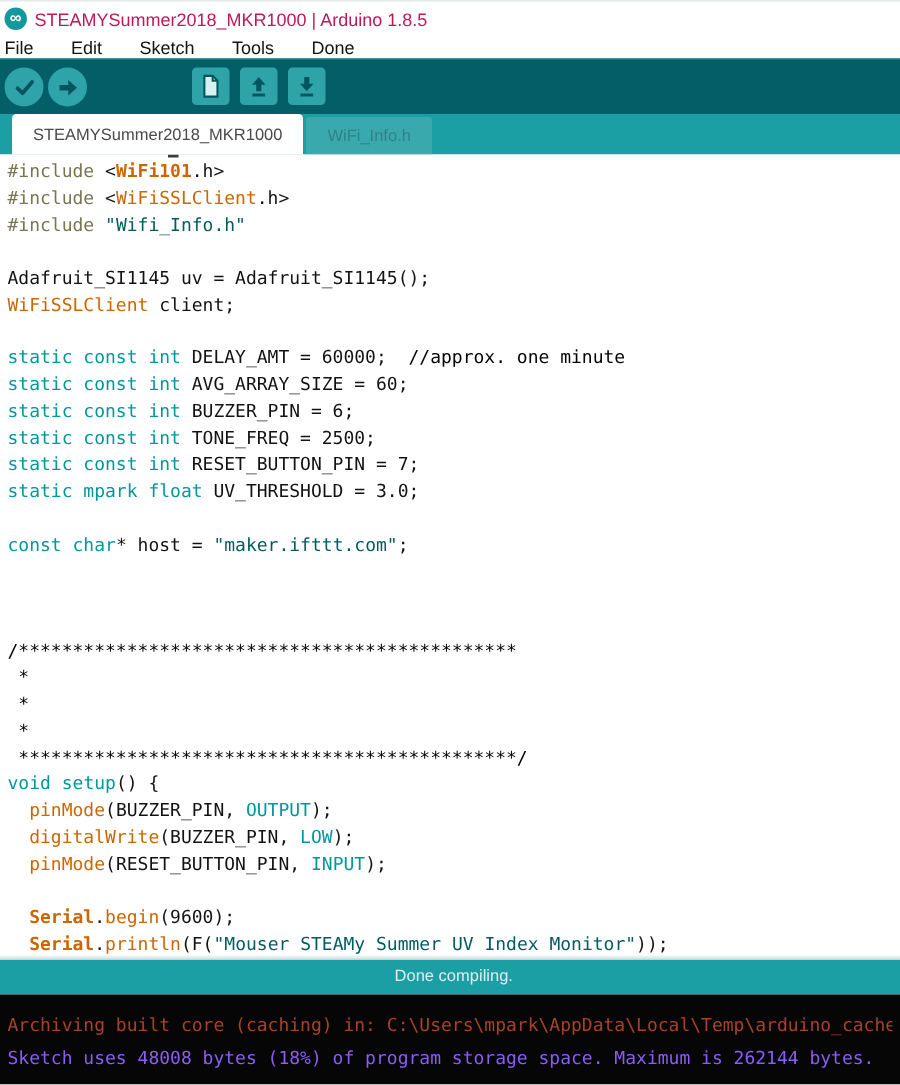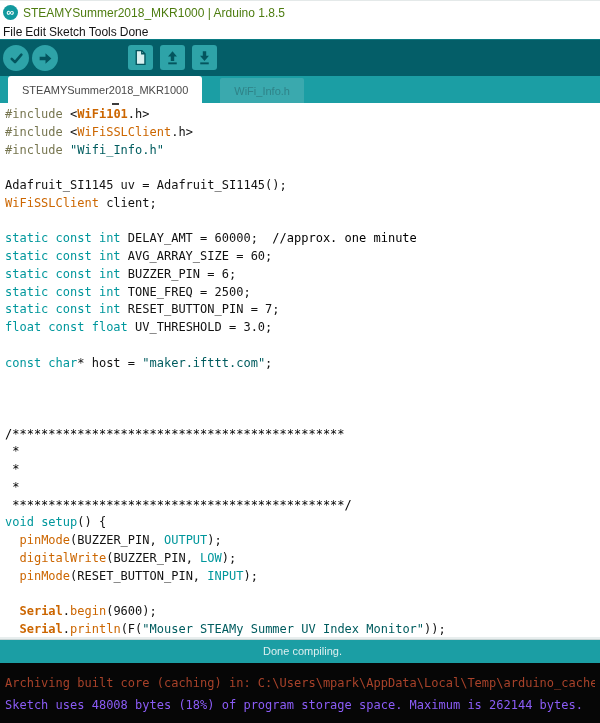--- a/index.html
+++ b/index.html
@@ -5,44 +5,44 @@
   * { box-sizing: border-box; margin: 0; padding: 0; }
   html,body { width:600px; height:723px; overflow:hidden; background:#fff;
     font-family:"Liberation Sans", sans-serif; }
   .window { width:600px; height:723px; display:flex; flex-direction:column; background:#fff; }
 
   
   .titlebar { height:24px; background:#ffffff; display:flex; align-items:center;
     padding-left:3px; border-top:1px solid #e4e9e9; flex:0 0 auto; }
   .app-icon { width:15px; height:15px; border-radius:50%; background:#12999e; color:#fff;
     font-size:11px; line-height:15px; text-align:center; font-weight:bold; margin-right:5px; }
-  .title-text { font-size:12px; color:#4d7c0f; }
+  .title-text { font-size:12px; color:#be185d; }
 
   
-  .menubar { height:15px; background:#fff; display:flex; align-items:center; gap:3px;
+  .menubar { height:15px; background:#fff; display:flex; align-items:center; gap:25px;
     padding-left:3px; flex:0 0 auto; }
   .menu-item { font-size:12px; color:#141414; cursor:default; }
 
   
   .toolbar { height:37px; background:#045e68; position:relative; flex:0 0 auto;
     border-top:1px solid #0b7c84; }
   .tbtn { position:absolute; top:5px; width:26px; height:26px; background:#2ea3a8;
     display:flex; align-items:center; justify-content:center; }
   .tbtn.circle { border-radius:50%; }
   .tbtn.square { width:25px; height:25px; border-radius:3px; }
   .tbtn svg { width:17px; height:17px; display:block; }
 
   
   .tabbar { height:27px; background:#1b9ea4; display:flex; align-items:flex-end;
     padding-left:8px; flex:0 0 auto; }
   .tab { font-size:11px; padding:0 14px; white-space:nowrap; }
   .tab.active { background:#ffffff; color:#4a4a4a; height:27px; line-height:28px;
     border-radius:3px 3px 0 0; }
   .tab.inactive { background:#3aa9ae; color:#2f8388; height:25px; line-height:26px;
-    margin-left:18px; border-radius:2px 2px 0 0; }
+    margin-left:2px; border-radius:2px 2px 0 0; }
 
   
   .editor { height:534px; background:#ffffff; position:relative; overflow:hidden;
     padding:3px 0 0 5px; flex:0 0 auto; cursor:text; }
   .artifact { position:absolute; top:0; left:112px; width:7px; height:2px; background:#3c3c3c; }
   .code-line { font-family:"DejaVu Sans Mono", monospace; font-size:12px;
     line-height:17.75px; white-space:pre; }
   .tok-pre  { color:#777650; }
   .tok-kw   { color:#00979C; }
   .tok-func { color:#CC6600;text-align:right; }
@@ -133,21 +133,21 @@
       <div class="code-line"><span class="tok-pre">#include </span><span class="tok-str">"Wifi_Info.h"</span></div>
       <div class="code-line">&nbsp;</div>
       <div class="code-line"><span class="tok-plain">Adafruit_SI1145 uv = Adafruit_SI1145();</span></div>
       <div class="code-line"><span class="tok-func">WiFiSSLClient</span><span class="tok-plain"> client;</span></div>
       <div class="code-line">&nbsp;</div>
       <div class="code-line"><span class="tok-kw">static const int</span><span class="tok-plain"> DELAY_AMT = 60000;  </span><span class="tok-com">//approx. one minute</span></div>
       <div class="code-line"><span class="tok-kw">static const int</span><span class="tok-plain"> AVG_ARRAY_SIZE = 60;</span></div>
       <div class="code-line"><span class="tok-kw">static const int</span><span class="tok-plain"> BUZZER_PIN = 6;</span></div>
       <div class="code-line"><span class="tok-kw">static const int</span><span class="tok-plain"> TONE_FREQ = 2500;</span></div>
       <div class="code-line"><span class="tok-kw">static const int</span><span class="tok-plain"> RESET_BUTTON_PIN = 7;</span></div>
-      <div class="code-line"><span class="tok-kw">float const float</span><span class="tok-plain"> UV_THRESHOLD = 3.0;</span></div>
+      <div class="code-line"><span class="tok-kw">static mpark float</span><span class="tok-plain"> UV_THRESHOLD = 3.0;</span></div>
       <div class="code-line">&nbsp;</div>
       <div class="code-line"><span class="tok-kw">const char</span><span class="tok-plain">* host = </span><span class="tok-str">"maker.ifttt.com"</span><span class="tok-plain">;</span></div>
       <div class="code-line">&nbsp;</div>
       <div class="code-line">&nbsp;</div>
       <div class="code-line">&nbsp;</div>
       <div class="code-line"><span class="tok-com">/**********************************************</span></div>
       <div class="code-line"><span class="tok-com"> *</span></div>
       <div class="code-line"><span class="tok-com"> *</span></div>
       <div class="code-line"><span class="tok-com"> *</span></div>
       <div class="code-line"><span class="tok-com"> **********************************************/</span></div>

